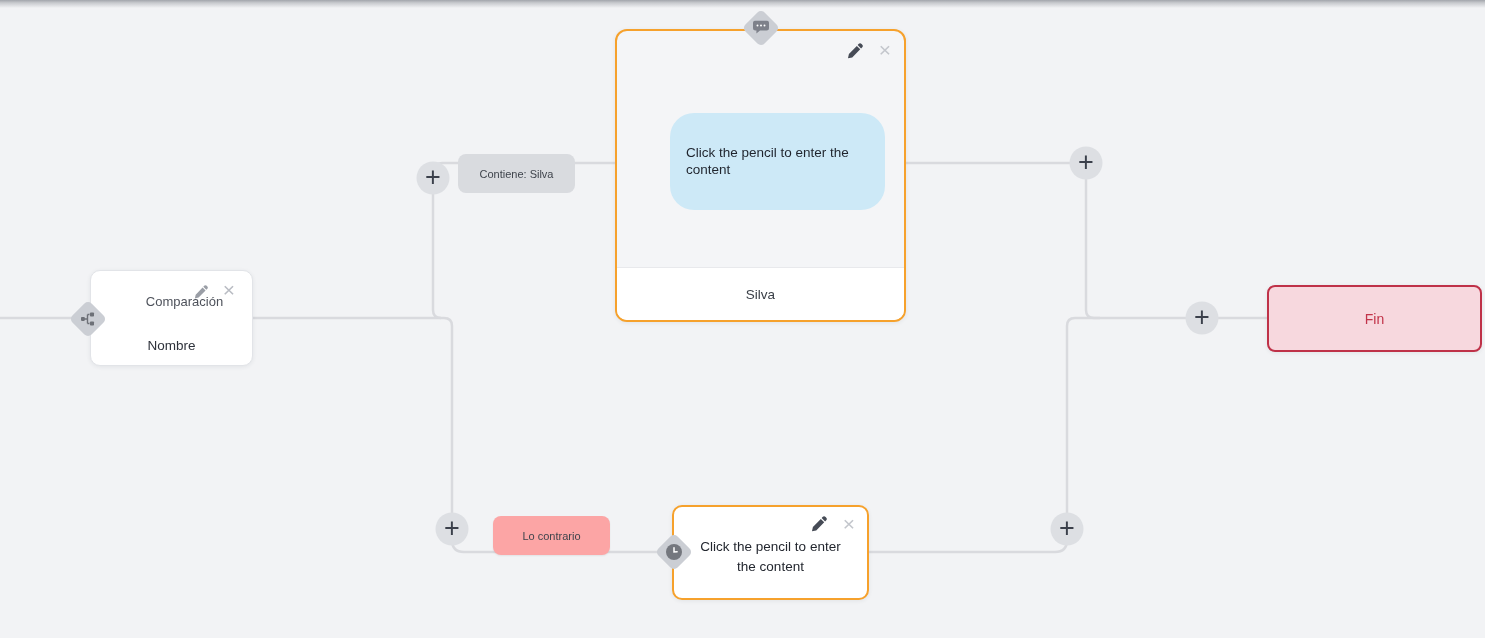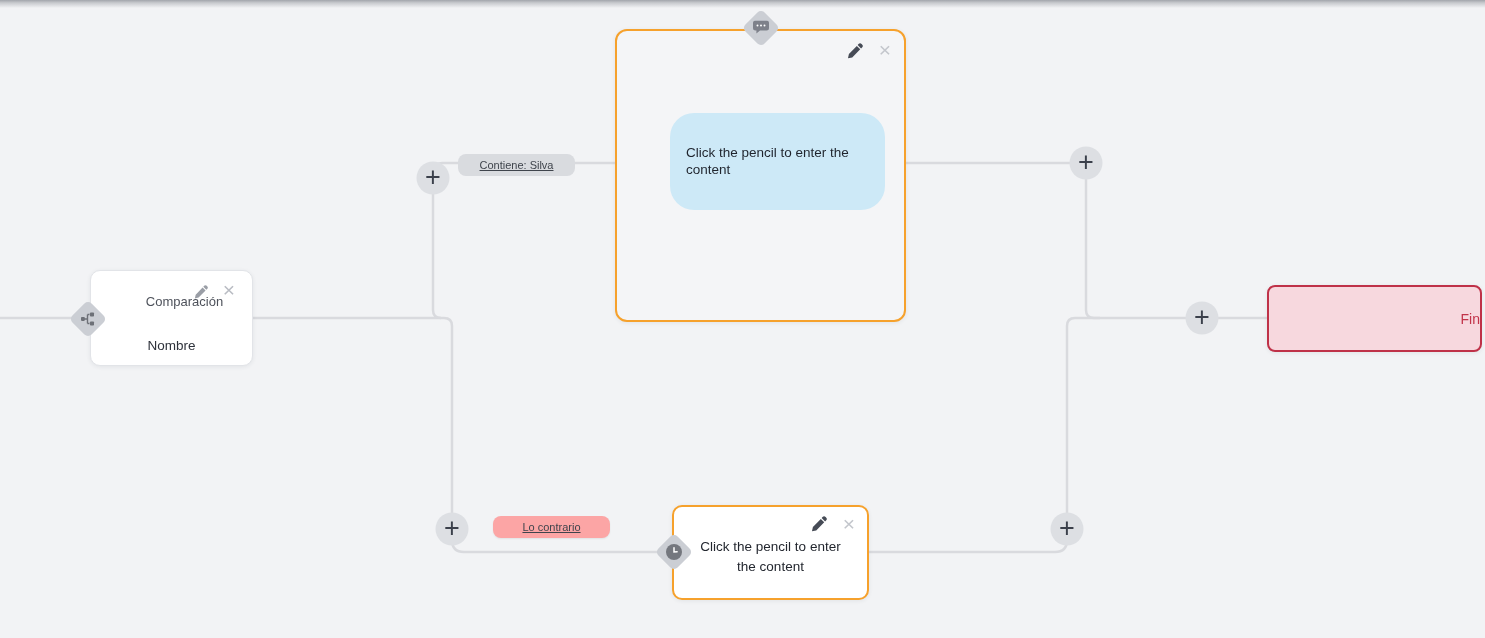--- a/index.html
+++ b/index.html
@@ -56,25 +56,25 @@
 
   
   #node-delay{left:672px;top:505px;width:197px;height:95px;background:#fff;
     border:2px solid var(--accent-orange);display:flex;align-items:center;justify-content:center;}
   #node-delay .content{font-size:13.5px;line-height:1.45;color:var(--text-dark);
     text-align:center;padding:0 22px;margin-top:8px;}
 
   
   #node-end{left:1267px;top:285px;width:215px;height:67px;background:var(--end-bg);
     border:2px solid var(--end-border);border-radius:8px;display:flex;align-items:center;
-    justify-content:flex-end;font-size:14px;color:var(--end-text);}
+    justify-content:center;font-size:14px;color:var(--end-text);}
 
   
-  .pill{position:absolute;height:22px;border-radius:8px;display:flex;align-items:center;
-    justify-content:center;font-size:11px;color:#3f444c;padding:0 12px;white-space:nowrap;text-decoration:underline;}
+  .pill{position:absolute;height:39px;border-radius:8px;display:flex;align-items:center;
+    justify-content:center;font-size:11px;color:#3f444c;padding:0 12px;white-space:nowrap;}
   #pill-contains{left:458px;top:154px;width:117px;background:var(--pill-gray-bg);}
   #pill-otherwise{left:493px;top:516px;width:117px;background:#fca5a5;box-shadow:0 1px 2px rgba(0,0,0,.07);}
 </style>
 </head>
 <body>
 
 <div id="canvas">
   <div class="top-shade"></div>
 
   <svg class="wires" width="1485" height="638">
@@ -134,20 +134,21 @@
   <div class="node" id="node-message">
     <div class="icon-btn" style="right:40px;top:11px;width:18px;height:18px;">
       <svg width="16" height="16" viewBox="0 0 15 15">
         <path class="pencil" d="M10.8.9a2 2 0 0 1 2.9 0l.4.4a2 2 0 0 1 0 2.9l-.9.9L10 1.9l.8-1zM9.2 2.7l3.2 3.2-7.5 7.6-4 .9.9-4 7.4-7.7z"></path>
       </svg>
     </div>
     <div class="icon-btn" style="right:10px;top:9px;width:18px;height:18px;">
       <span class="xmark">×</span>
     </div>
     <div class="bubble">Click the pencil to enter the content</div>
+    <div class="footer">Silva</div>
   </div>
   <div class="anchor" style="left:761px;top:28px;">
     <div class="diamond"></div>
     <div class="d-icon">
       <svg width="16" height="15" viewBox="0 0 16 15">
         <path d="M2.5 0h11A2.5 2.5 0 0 1 16 2.5v5A2.5 2.5 0 0 1 13.5 10H7l-3.6 3V10H2.5A2.5 2.5 0 0 1 0 7.5v-5A2.5 2.5 0 0 1 2.5 0z" fill="#7e818a"></path>
         <g fill="#fff">
             <circle cx="4.5" cy="5" r="1"></circle>
             <circle cx="8" cy="5" r="1"></circle>
             <circle cx="11.5" cy="5" r="1"></circle>

